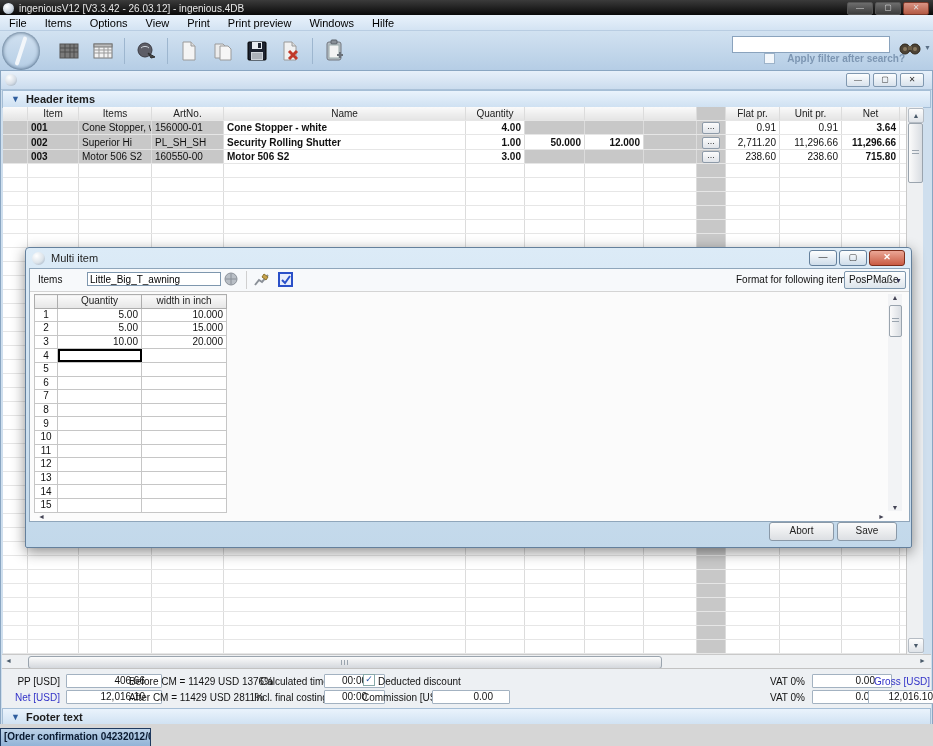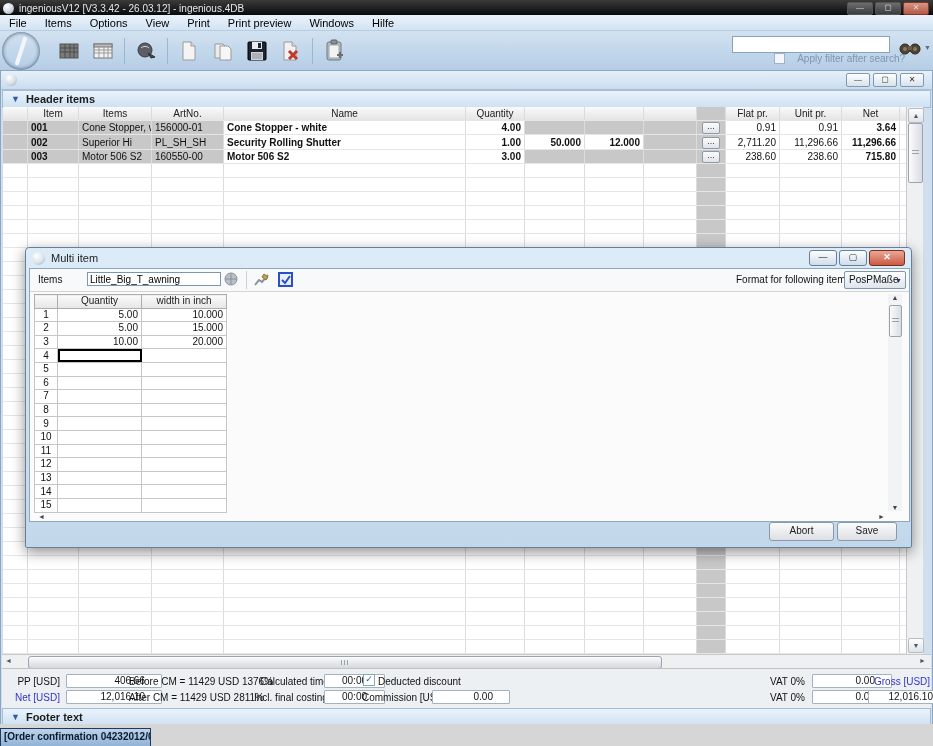--- a/index.html
+++ b/index.html
@@ -33,21 +33,21 @@
     background:radial-gradient(circle at 32% 30%,#f6fafd,#b9c9da 45%,#5c7astereo 0),
                radial-gradient(circle at 35% 35%,#eef3f8,#9eb4ca 60%,#46607c);
     box-shadow:inset 0 0 4px #2f4a66;position:relative;}
   .logo::after{content:"";position:absolute;left:17px;top:4px;width:4px;height:30px;
     background:#f2f6fa;transform:rotate(18deg);border-radius:2px;}
   .tico{width:28px;height:26px;display:flex;align-items:center;justify-content:center;margin:0 3px;}
   .tsep{width:1px;height:26px;background:#9db6cf;margin:0 4px;}
   .searchbox{position:absolute;right:43px;top:5px;width:152px;height:13px;
     background:#fff;border:1px solid #8aa3bd;}
   .filterline{position:absolute;right:28px;top:22px;display:flex;align-items:flex-start;
-    color:#7d96b2;font-size:10px;gap:12px;}
+    color:#7d96b2;font-size:10px;gap:12px;font-weight:bold;}
   .cb-empty{width:9px;height:9px;background:#f3f7fb;border:1px solid #9db3c9;}
   .binoc{position:absolute;right:12px;top:8px;}
   .ddcaret{position:absolute;right:2px;top:13px;font-size:7px;color:#5a6f86;}
 
   
   .mdi{position:absolute;left:0;top:70px;width:931px;height:653px;
     border:1px solid #8aa6c2;background:#cfdfee;}
   .mdi-titlebar{position:absolute;left:0;top:0;width:931px;height:18px;
     background:linear-gradient(#e7f0fa,#cbdcee);display:flex;align-items:center;
     font-size:11px;color:#222;border-bottom:1px solid #aac1d8;}

